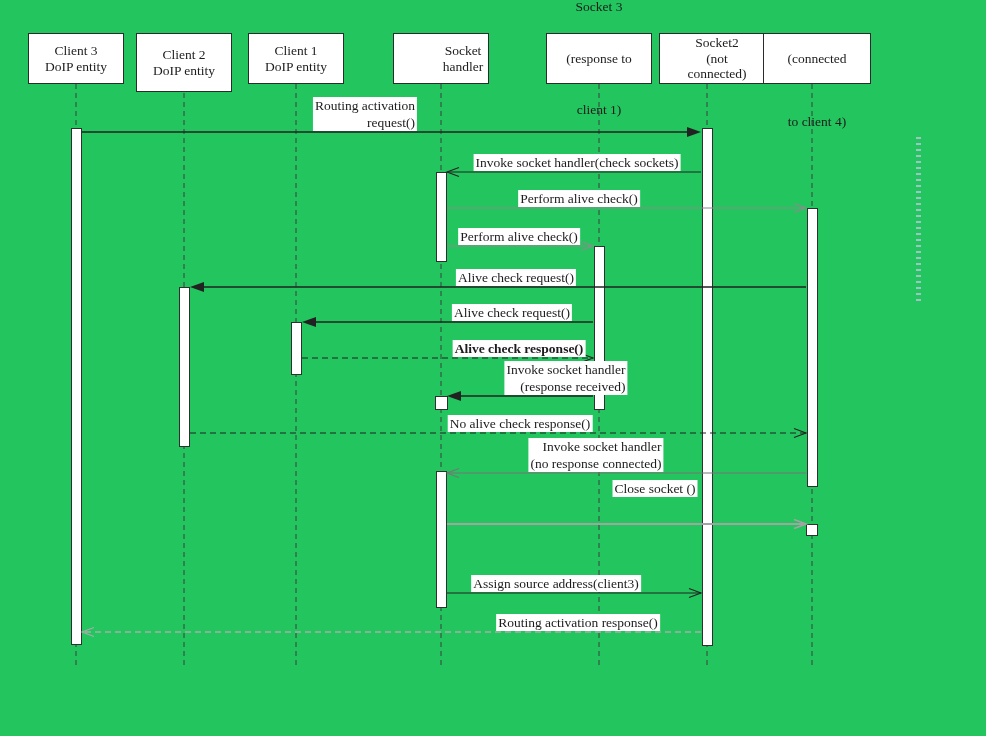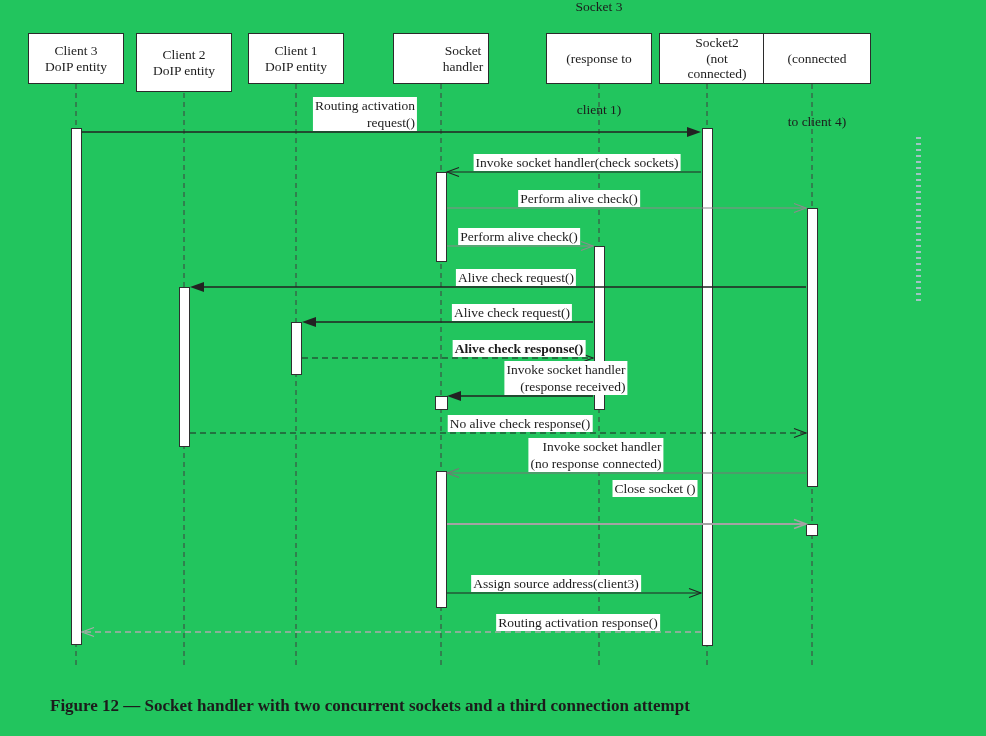--- a/index.html
+++ b/index.html
@@ -182,14 +182,13 @@
         <span class="msg-line">Close socket ()</span>
       </div>
       <div class="msg-label" style="left: 556px; top: 575px;">
         <span class="msg-line">Assign source address(client3)</span>
       </div>
       <div class="msg-label" style="left: 551px; top: 614px; margin-left: 27px;">
         <span class="msg-line">Routing activation response()</span>
       </div>
     </div>
   <div class="watermark"></div>
-  <div class="caption">Figure 12 — Socket handler with two concurrent sockets and a third connection attempt</div>
 </div>
 
 </body></html>

